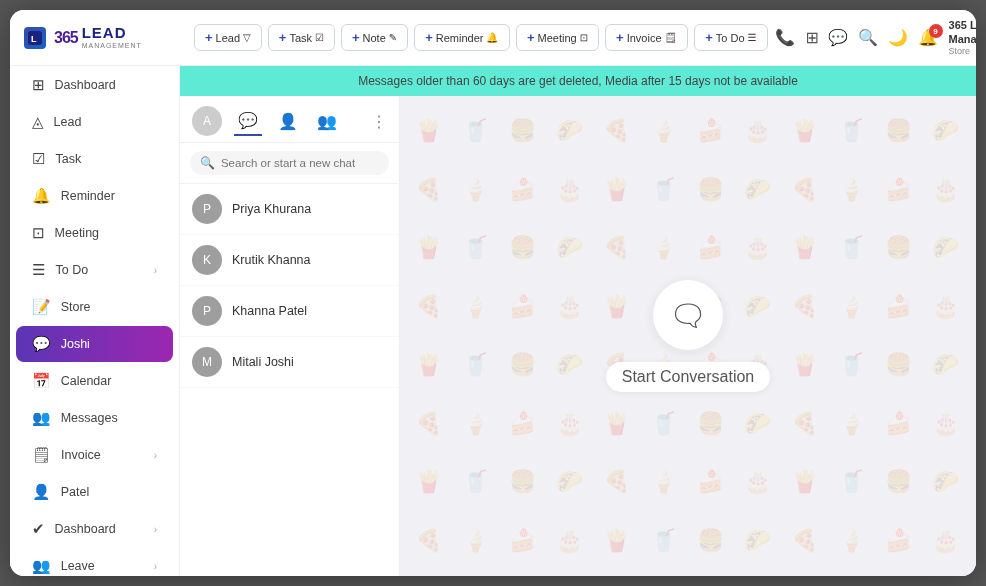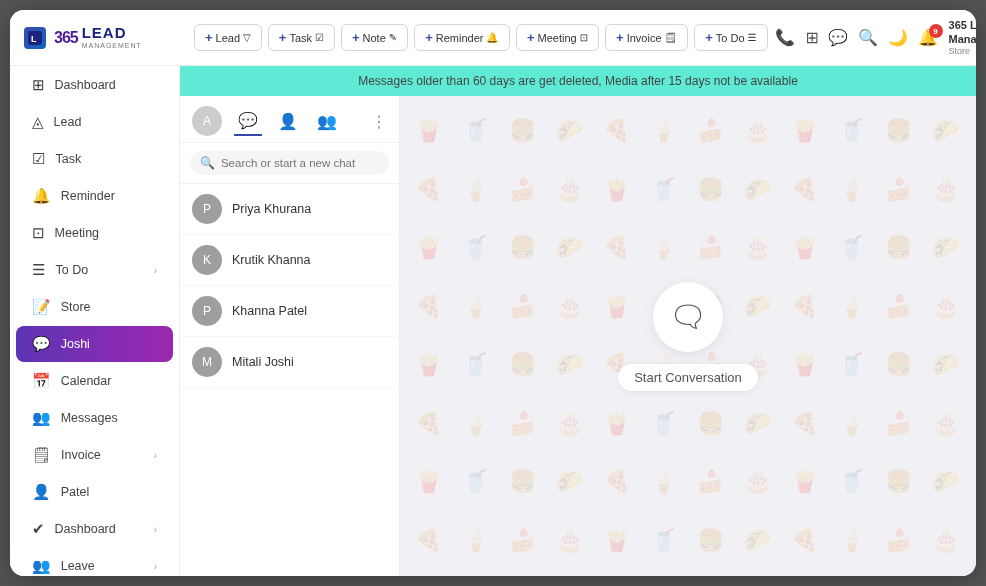--- a/index.html
+++ b/index.html
@@ -315,21 +315,21 @@
       height: 70px;
       background: #fff;
       border-radius: 50%;
       display: flex;
       align-items: center;
       justify-content: center;
       box-shadow: 0 2px 12px rgba(0,0,0,0.08);
     }
     .conv-icon { font-size: 30px; color: #555; }
     .start-conv-label {
-      font-size: 13px;
+      font-size: 16px;
       color: #555;
       font-weight: 500;
       background: #fff;
       padding: 6px 16px;
       border-radius: 20px;
       box-shadow: 0 1px 6px rgba(0,0,0,0.07);
     }
   </style>
 </head>
 <body>

